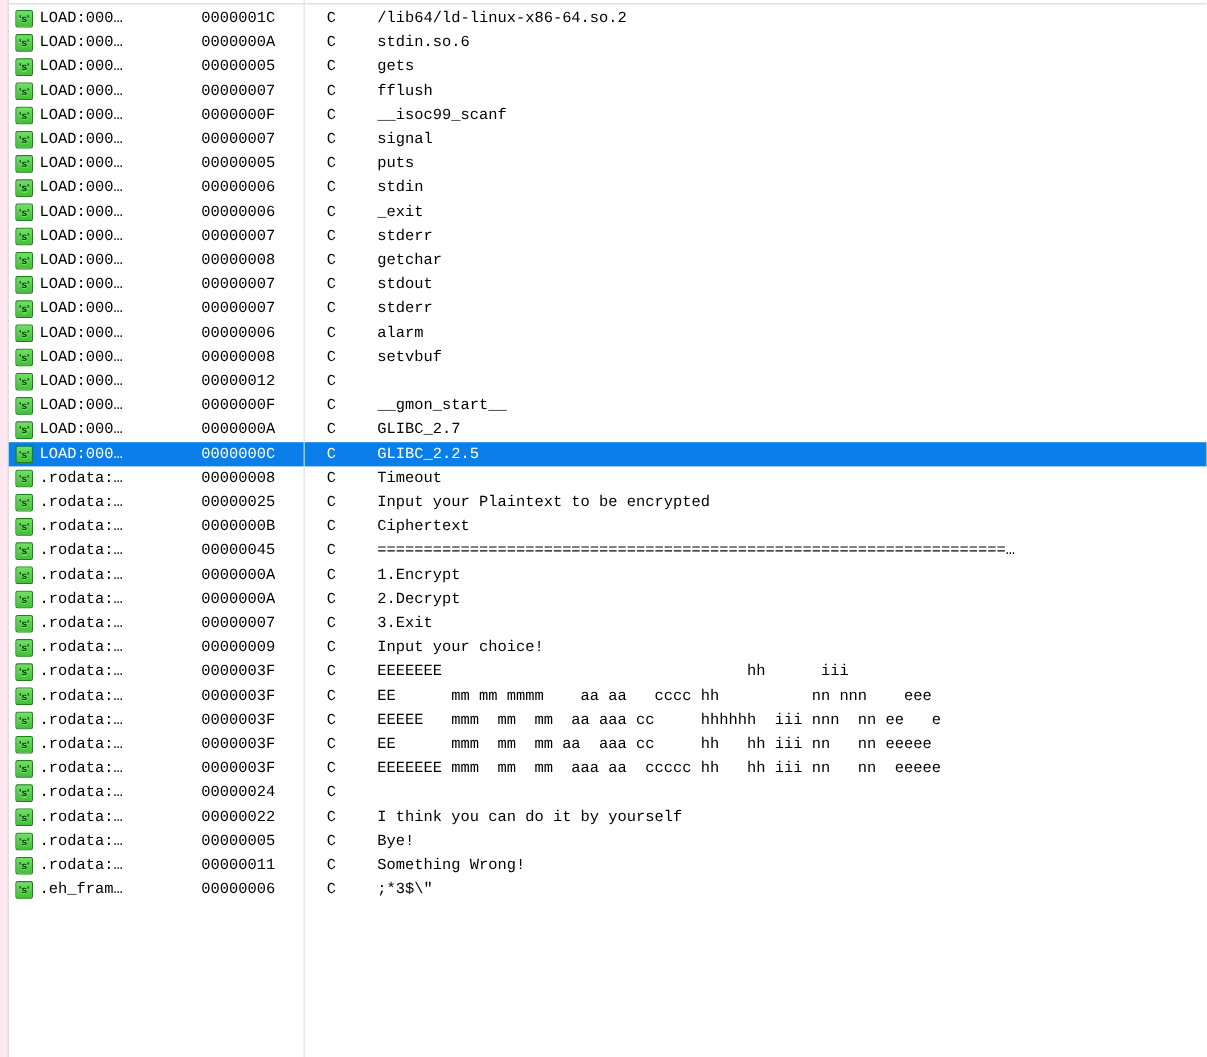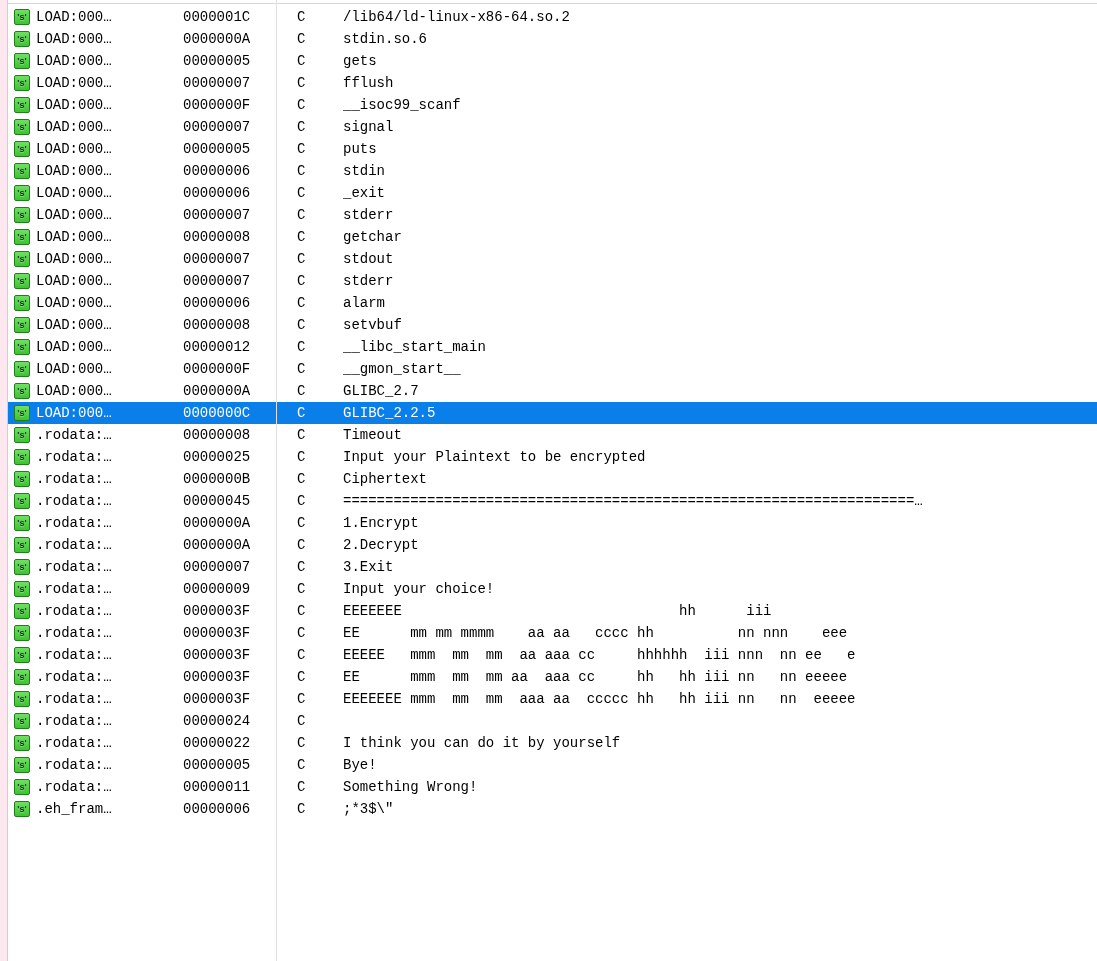--- a/index.html
+++ b/index.html
@@ -99,21 +99,21 @@
         <div class="row"><div class="icon-cell"><div class="string-icon">'s'</div></div><div class="addr-cell">LOAD:000…</div><div class="len-cell">00000007</div><div class="sep-gap"></div><div class="type-cell">C</div><div class="str-cell">signal</div></div>
         <div class="row"><div class="icon-cell"><div class="string-icon">'s'</div></div><div class="addr-cell">LOAD:000…</div><div class="len-cell">00000005</div><div class="sep-gap"></div><div class="type-cell">C</div><div class="str-cell">puts</div></div>
         <div class="row"><div class="icon-cell"><div class="string-icon">'s'</div></div><div class="addr-cell">LOAD:000…</div><div class="len-cell">00000006</div><div class="sep-gap"></div><div class="type-cell">C</div><div class="str-cell">stdin</div></div>
         <div class="row"><div class="icon-cell"><div class="string-icon">'s'</div></div><div class="addr-cell">LOAD:000…</div><div class="len-cell">00000006</div><div class="sep-gap"></div><div class="type-cell">C</div><div class="str-cell">_exit</div></div>
         <div class="row"><div class="icon-cell"><div class="string-icon">'s'</div></div><div class="addr-cell">LOAD:000…</div><div class="len-cell">00000007</div><div class="sep-gap"></div><div class="type-cell">C</div><div class="str-cell">stderr</div></div>
         <div class="row"><div class="icon-cell"><div class="string-icon">'s'</div></div><div class="addr-cell">LOAD:000…</div><div class="len-cell">00000008</div><div class="sep-gap"></div><div class="type-cell">C</div><div class="str-cell">getchar</div></div>
         <div class="row"><div class="icon-cell"><div class="string-icon">'s'</div></div><div class="addr-cell">LOAD:000…</div><div class="len-cell">00000007</div><div class="sep-gap"></div><div class="type-cell">C</div><div class="str-cell">stdout</div></div>
         <div class="row"><div class="icon-cell"><div class="string-icon">'s'</div></div><div class="addr-cell">LOAD:000…</div><div class="len-cell">00000007</div><div class="sep-gap"></div><div class="type-cell">C</div><div class="str-cell">stderr</div></div>
         <div class="row"><div class="icon-cell"><div class="string-icon">'s'</div></div><div class="addr-cell">LOAD:000…</div><div class="len-cell">00000006</div><div class="sep-gap"></div><div class="type-cell">C</div><div class="str-cell">alarm</div></div>
         <div class="row"><div class="icon-cell"><div class="string-icon">'s'</div></div><div class="addr-cell">LOAD:000…</div><div class="len-cell">00000008</div><div class="sep-gap"></div><div class="type-cell">C</div><div class="str-cell">setvbuf</div></div>
-        <div class="row"><div class="icon-cell"><div class="string-icon">'s'</div></div><div class="addr-cell">LOAD:000…</div><div class="len-cell">00000012</div><div class="sep-gap"></div><div class="type-cell">C</div><div class="str-cell">__libc_start_main</div></div>
+        <div class="row"><div class="icon-cell"><div class="string-icon">'s'</div></div><div class="addr-cell">LOAD:000…</div><div class="len-cell">00000012</div><div class="sep-gap"></div><div class="type-cell">C</div></div>
         <div class="row"><div class="icon-cell"><div class="string-icon">'s'</div></div><div class="addr-cell">LOAD:000…</div><div class="len-cell">0000000F</div><div class="sep-gap"></div><div class="type-cell">C</div><div class="str-cell">__gmon_start__</div></div>
         <div class="row"><div class="icon-cell"><div class="string-icon">'s'</div></div><div class="addr-cell">LOAD:000…</div><div class="len-cell">0000000A</div><div class="sep-gap"></div><div class="type-cell">C</div><div class="str-cell">GLIBC_2.7</div></div>
         <div class="row selected"><div class="icon-cell"><div class="string-icon">'s'</div></div><div class="addr-cell">LOAD:000…</div><div class="len-cell">0000000C</div><div class="sep-gap"></div><div class="type-cell">C</div><div class="str-cell">GLIBC_2.2.5</div></div>
         <div class="row"><div class="icon-cell"><div class="string-icon">'s'</div></div><div class="addr-cell">.rodata:…</div><div class="len-cell">00000008</div><div class="sep-gap"></div><div class="type-cell">C</div><div class="str-cell">Timeout</div></div>
         <div class="row"><div class="icon-cell"><div class="string-icon">'s'</div></div><div class="addr-cell">.rodata:…</div><div class="len-cell">00000025</div><div class="sep-gap"></div><div class="type-cell">C</div><div class="str-cell">Input your Plaintext to be encrypted</div></div>
         <div class="row"><div class="icon-cell"><div class="string-icon">'s'</div></div><div class="addr-cell">.rodata:…</div><div class="len-cell">0000000B</div><div class="sep-gap"></div><div class="type-cell">C</div><div class="str-cell">Ciphertext</div></div>
         <div class="row"><div class="icon-cell"><div class="string-icon">'s'</div></div><div class="addr-cell">.rodata:…</div><div class="len-cell">00000045</div><div class="sep-gap"></div><div class="type-cell">C</div><div class="str-cell">====================================================================…</div></div>
         <div class="row"><div class="icon-cell"><div class="string-icon">'s'</div></div><div class="addr-cell">.rodata:…</div><div class="len-cell">0000000A</div><div class="sep-gap"></div><div class="type-cell">C</div><div class="str-cell">1.Encrypt</div></div>
         <div class="row"><div class="icon-cell"><div class="string-icon">'s'</div></div><div class="addr-cell">.rodata:…</div><div class="len-cell">0000000A</div><div class="sep-gap"></div><div class="type-cell">C</div><div class="str-cell">2.Decrypt</div></div>
         <div class="row"><div class="icon-cell"><div class="string-icon">'s'</div></div><div class="addr-cell">.rodata:…</div><div class="len-cell">00000007</div><div class="sep-gap"></div><div class="type-cell">C</div><div class="str-cell">3.Exit</div></div>

